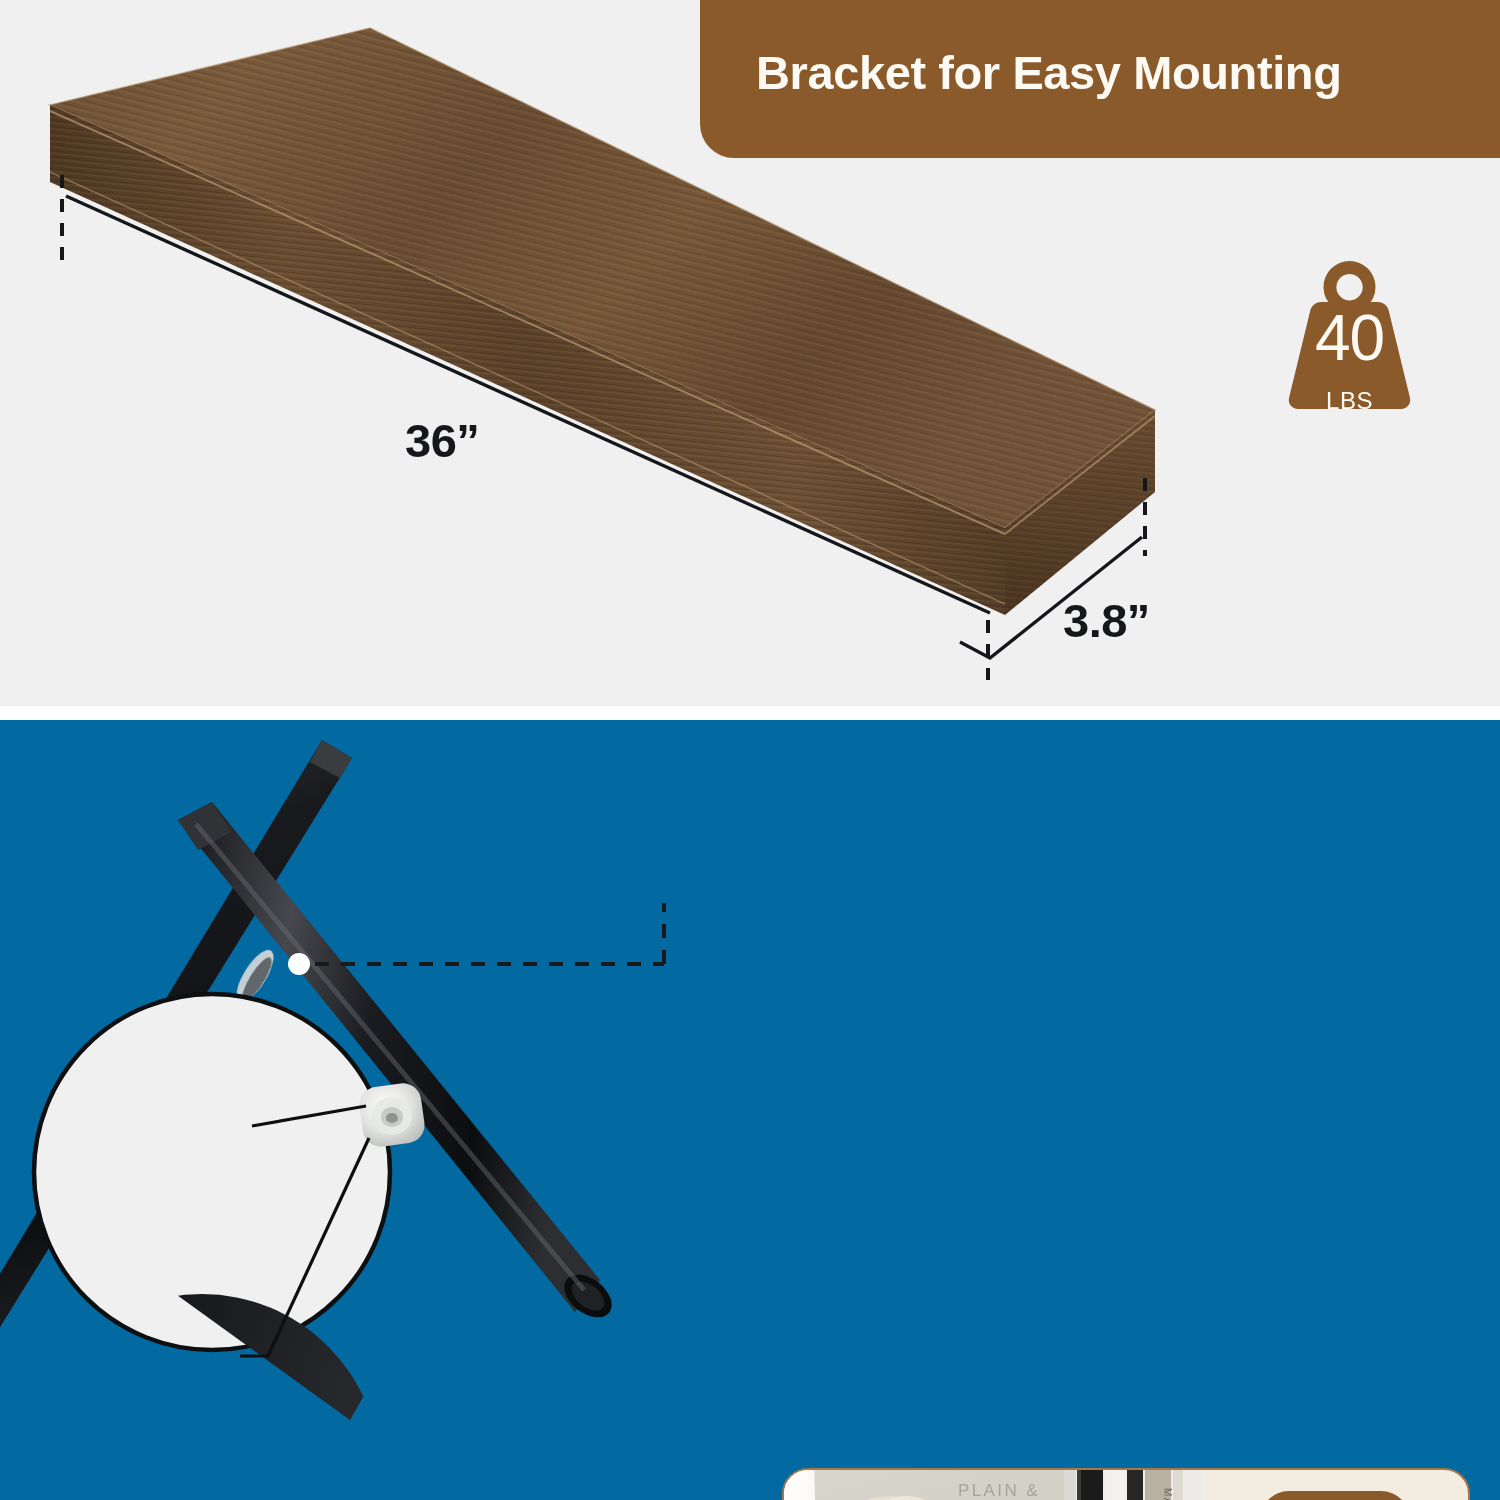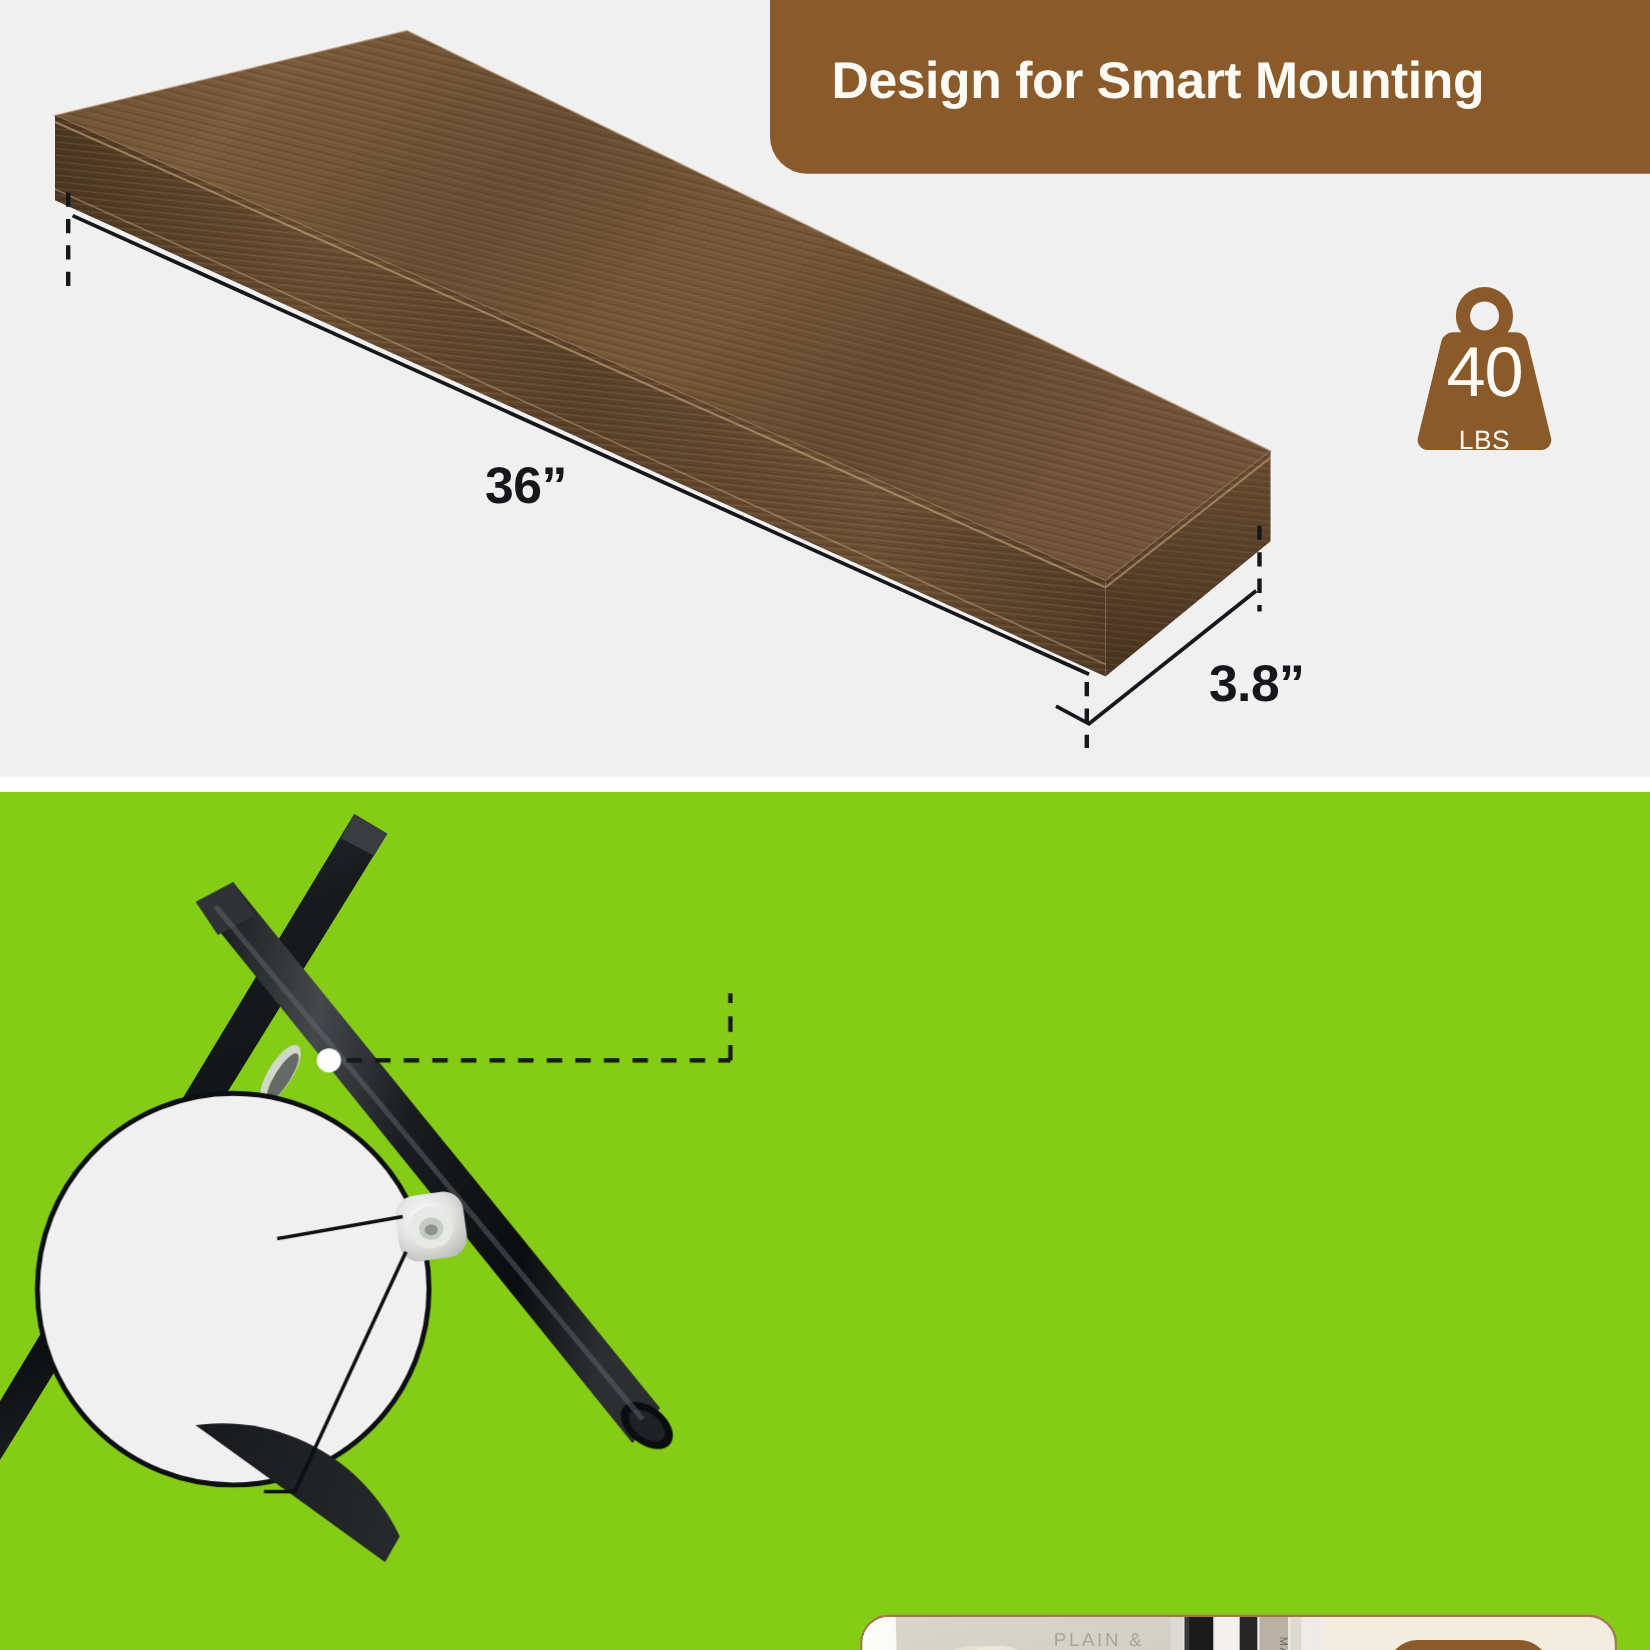--- a/index.html
+++ b/index.html
@@ -8,21 +8,21 @@
     background:#efeff0;
     font-family:"Liberation Sans", sans-serif;
     overflow:hidden;
     position:relative;
   }
   .stage{position:absolute;inset:0;}
 
   
   #top-section{position:absolute;left:0;top:0;width:1500px;height:706px;background:#f0f0f1;overflow:hidden;}
   #section-divider{position:absolute;left:0;top:706px;width:1500px;height:14px;background:#ffffff;}
-  #bottom-section{position:absolute;left:0;top:720px;width:1500px;height:780px;background:#84cc16;overflow:hidden;}
+  #bottom-section{position:absolute;left:0;top:720px;width:1500px;height:780px;background:#0369a1;overflow:hidden;}
 
   
   #header-banner{
     position:absolute;left:700px;top:-12px;width:800px;height:170px;
     background:#8a5a2b;border-radius:0 0 0 34px;
     display:flex;flex-direction:column;justify-content:center;
     padding:0 36px 0 56px;box-sizing:border-box;
   }
   #header-banner .hline{
     color:#fdfaf4;font-weight:bold;font-size:47px;line-height:1.08;
@@ -36,21 +36,21 @@
     color:#fdfaf4;font-weight:normal;line-height:1;pointer-events:none;
   }
   #weight-badge .wb-num{font-size:64px;display:block;letter-spacing:-1px;}
   #weight-badge .wb-unit{font-size:24px;display:block;margin-top:19px;letter-spacing:0.5px;}
 
   
   #shelf-3d{position:absolute;left:0px;top:0px;width:1200px;height:680px;}
 
   .dim-label{
     position:absolute;color:#15171a;font-weight:bold;font-size:47px;
-    letter-spacing:-0.5px;white-space:nowrap;margin-left:36px;
+    letter-spacing:-0.5px;white-space:nowrap;
   }
   #dim-length-label{left:405px;top:413px;}
   #dim-depth-label{left:1063px;top:593px;}
 
   
   #bracket-area{position:absolute;left:0px;top:0px;width:760px;height:700px;}
 
   
   .cmp-card{
     position:absolute;border:2.5px solid #a5774a;border-radius:26px;
@@ -141,21 +141,21 @@
         <path d="M988,620 L988,690" stroke-width="4" stroke-dasharray="13 11"></path>
         <path d="M1145,478 L1145,556" stroke-width="4" stroke-dasharray="13 11"></path>
         <path d="M960,642 L990,658 L1142,537" stroke-width="3.4"></path>
       </g>
     </svg>
 
     <div class="dim-label" id="dim-length-label">36”</div>
     <div class="dim-label" id="dim-depth-label">3.8”</div>
 
     <div id="header-banner">
-      <div class="hline">Design for Smart Mounting</div>
+      <div class="hline">Bracket for Easy Mounting</div>
     </div>
 
     <div id="weight-badge">
       <svg viewBox="0 0 133 160" width="133" height="160">
         <path d="M66.5 3 a26 26 0 0 1 26 26 a26 26 0 0 1 -10 20.5 l-32 0 a26 26 0 0 1 -10 -20.5 a26 26 0 0 1 26 -26 z
                  M66.5 16 a13.2 13.2 0 1 0 0.1 0 z" fill="#8a5a2b"></path>
         <path d="M38 44 h57 a11 11 0 0 1 10.6 8 L127 140 a9 9 0 0 1 -8.8 11 H14.8 A9 9 0 0 1 6 140 L27.4 52 A11 11 0 0 1 38 44 z" fill="#8a5a2b"></path>
       </svg>
       <div class="wb-text">
         <span class="wb-num">40</span>

